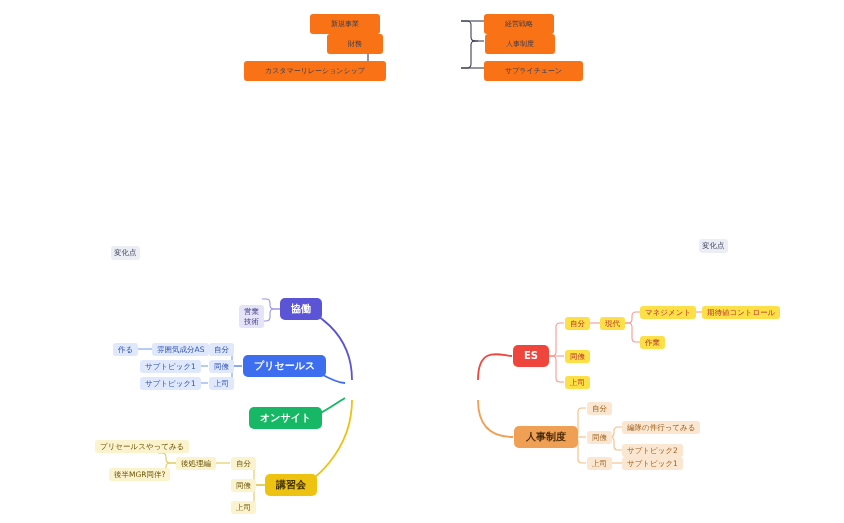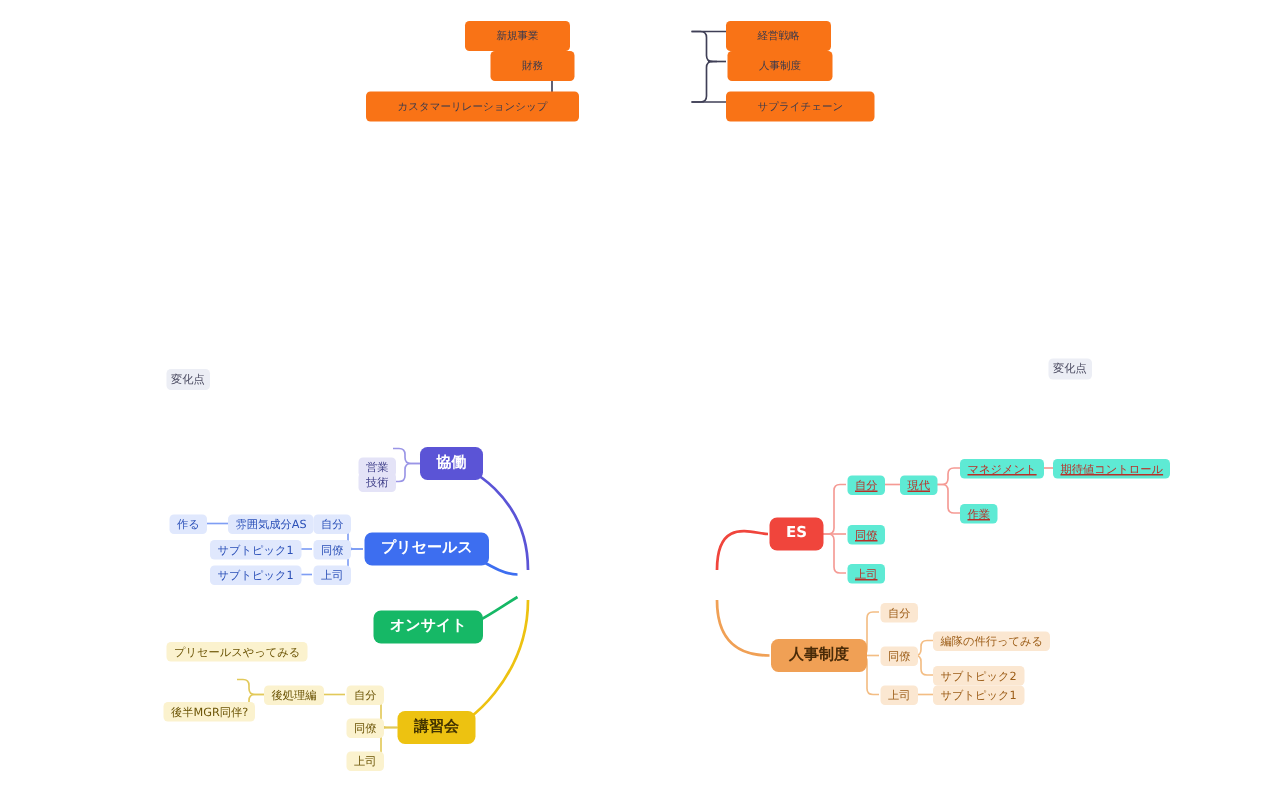--- a/index.html
+++ b/index.html
@@ -46,21 +46,21 @@
   .b1{background:#5b54d6;color:#fff;border-radius:5px;font-size:10px;font-weight:700;height:22px;padding:0 11px;}
   .b2{background:#3d6ef0;color:#fff;border-radius:5px;font-size:10px;font-weight:700;height:22px;padding:0 11px;}
   .b3{background:#16b866;color:#fff;border-radius:5px;font-size:10px;font-weight:700;height:22px;padding:0 11px;}
   .b4{background:#edc211;color:#413200;border-radius:5px;font-size:10px;font-weight:700;height:22px;padding:0 11px;}
   .b5{background:#f0453c;color:#fff;border-radius:5px;font-size:10px;font-weight:700;height:22px;padding:0 11px;}
   .b6{background:#f0a055;color:#4a2b08;border-radius:5px;font-size:10px;font-weight:700;height:22px;padding:0 12px;}
   
   .s-purple{background:#e4e3f7;color:#40408a;border-radius:3px;font-size:7.5px;padding:0 5px;height:13px;}
   .s-blue{background:#e0e8fd;color:#2b50b8;border-radius:3px;font-size:7.5px;padding:0 5px;height:13px;}
   .s-yellow{background:#fbf2ce;color:#6b5405;border-radius:3px;font-size:7.5px;padding:0 5px;height:13px;}
-  .s-red{background:#5eead4;color:#b93029;border-radius:3px;font-size:7.5px;padding:0 5px;height:13px;text-decoration:underline;}
+  .s-red{background:#fde047;color:#b93029;border-radius:3px;font-size:7.5px;padding:0 5px;height:13px;}
   .s-orange{background:#fbe7d1;color:#9c5d17;border-radius:3px;font-size:7.5px;padding:0 5px;height:13px;}
 </style>
 </head>
 <body>
 
 <div id="canvas">
 
   <svg class="edges" viewBox="0 0 844 523">
 
     <g stroke="#3f3f56" stroke-width="1.1" fill="none">
@@ -178,21 +178,21 @@
   <div class="node s-blue" style="left:140px;top:360px;">サブトピック1</div>
   <div class="node s-blue" style="left:140px;top:377px;">サブトピック1</div>
 
   <div class="node b3" style="left:249px;top:407px;">オンサイト</div>
 
   <div class="node b4" style="left:265px;top:474px;">講習会</div>
   <div class="node s-yellow" style="left:231px;top:457px;">自分</div>
   <div class="node s-yellow" style="left:231px;top:479px;">同僚</div>
   <div class="node s-yellow" style="left:231px;top:501px;">上司</div>
   <div class="node s-yellow" style="left:176px;top:457px;">後処理編</div>
-  <div class="node s-yellow" style="left:95px;top:428px;margin-left:16px;">プリセールスやってみる</div>
+  <div class="node s-yellow" style="left:95px;top:440px;">プリセールスやってみる</div>
   <div class="node s-yellow" style="left:109px;top:468px;">後半MGR同伴?</div>
 
   <div class="node b5" style="left:513px;top:345px;">ES</div>
   <div class="node s-red" style="left:565px;top:317px;">自分</div>
   <div class="node s-red" style="left:565px;top:350px;">同僚</div>
   <div class="node s-red" style="left:565px;top:376px;">上司</div>
   <div class="node s-red" style="left:600px;top:317px;">現代</div>
   <div class="node s-red" style="left:640px;top:306px;">マネジメント</div>
   <div class="node s-red" style="left:640px;top:336px;">作業</div>
   <div class="node s-red" style="left:702px;top:306px;">期待値コントロール</div>

